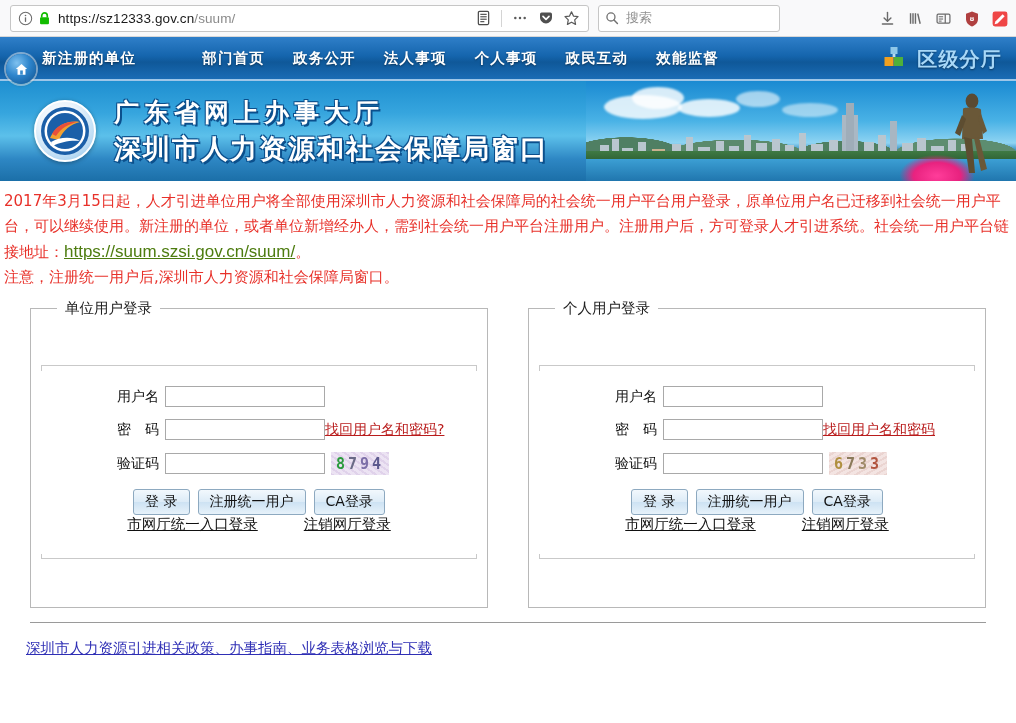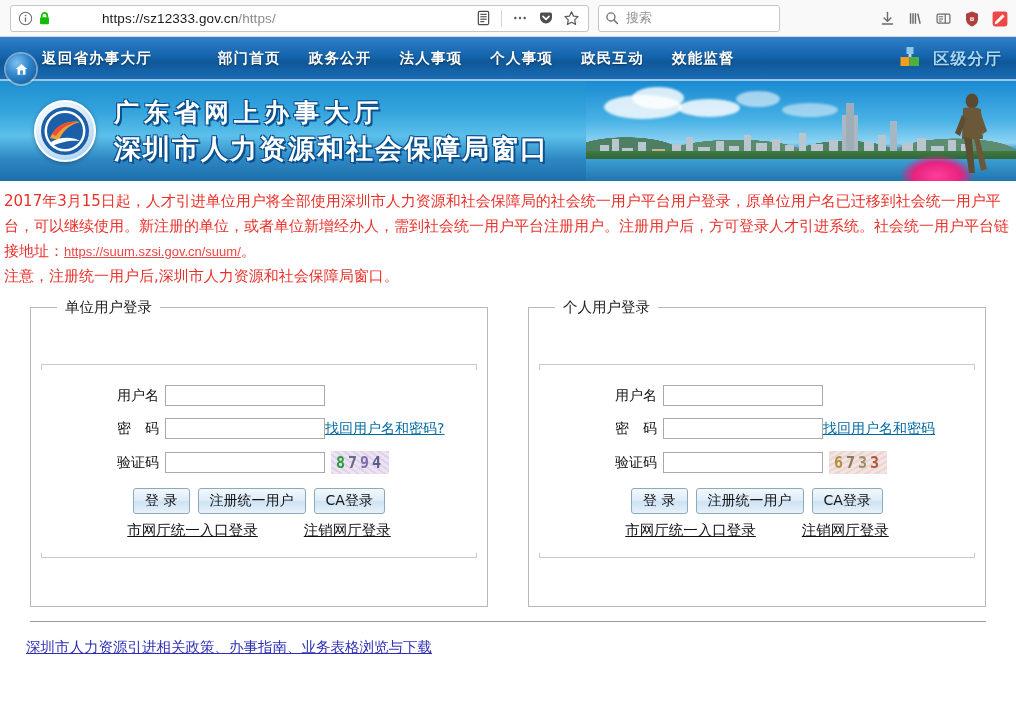--- a/index.html
+++ b/index.html
@@ -37,21 +37,21 @@
   .urlbar .ident-icon { margin-right: 5px; display: flex; align-items: center; }
   .urlbar .lock-icon { margin-right: 7px; display: flex; align-items: center; }
   .url-text {
     flex: 1;
     font-size: 13.5px;
     color: #8a8a8a;
     letter-spacing: 0.1px;
     white-space: nowrap;
     overflow: hidden;
   }
-  .url-text .host { color: #1a1a1a; margin-left: 44px; }
+  .url-text .host { color: #1a1a1a; }
   .urlbar-actions { display: flex; align-items: center; gap: 1px; }
   .urlbar-actions .sep {
     width: 1px; height: 17px; background: #d4d4d4; margin: 0 4px;
   }
   .chrome-btn {
     width: 25px; height: 25px;
     display: flex; align-items: center; justify-content: center;
     border-radius: 2px;
   }
   .searchbar {
@@ -109,21 +109,21 @@
     white-space: nowrap;
   }
   .nav-links a:first-child { padding-left: 0; margin-right: 38px; }
   .branch-area {
     position: absolute;
     right: 14px; top: 0; height: 44px;
     display: flex; align-items: center; gap: 10px;
   }
   .branch-area .branch-label {
     color: #a8d8f8;
-    font-size: 16px;
+    font-size: 20px;
     font-weight: bold;
     letter-spacing: 1.2px;
     text-decoration: none;
     text-shadow: 0 1px 2px rgba(0,0,0,.4);
     text-align: right;
   }
 
   
   #banner {
     position: relative;
@@ -204,24 +204,24 @@
   
   #notice {
     padding: 8px 4px 0 4px;
     color: #e8312a;
     font-size: 15px;
     line-height: 25px;
     font-family: "DejaVu Sans", sans-serif;
   }
   #notice p { margin: 0; }
   #notice a.suum {
-    color: #ef4444;
+    color: #4d7c0f;
     text-decoration: underline;
     font-family: "Liberation Sans", sans-serif;
-    font-size: 13px;
+    font-size: 17px;
   }
 
   
   #panels {
     display: flex;
     gap: 40px;
     padding: 18px 30px 0 30px;
   }
   .login-box {
     flex: 1 1 0;
@@ -283,21 +283,21 @@
     font-size: 13px;
     padding: 0 3px;
     outline: none;
     font-family: "Liberation Sans", sans-serif;
   }
   input.txt.narrow { width: 160px; }
   input.txt.wide   { width: 160px; }
   .forgot-link {
     margin-left: 0;
     font-size: 14px;
-    color: #0369a1;
+    color: #b91c1c;
     text-decoration: underline;
     white-space: nowrap;
     font-family: "DejaVu Sans", sans-serif;
   }
   .captcha {
     margin-left: 6px;
     width: 58px; height: 23px;
     display: flex; align-items: center; justify-content: center;
     letter-spacing: 3px;
     font-size: 15px;
@@ -336,21 +336,20 @@
     color: #111111;
     padding: 3px 11px;
     font-family: "DejaVu Sans", sans-serif;
     white-space: nowrap;
     border-radius: 3px;
   }
   .link-row {
     display: flex;
     justify-content: center;
     gap: 46px;
-    margin-top: 7px;
   }
   .link-row a {
     font-size: 14.5px;
     color: #111111;
     text-decoration: underline;
     font-family: "DejaVu Sans", sans-serif;
     white-space: nowrap;
   }
 
   
@@ -380,21 +379,21 @@
         <circle cx="8" cy="4.8" r="0.85" fill="#6b6b6b"></circle>
         <rect x="7.3" y="6.6" width="1.4" height="5" rx="0.6" fill="#6b6b6b"></rect>
       </svg>
     </span>
     <span class="lock-icon">
       <svg width="13" height="15" viewBox="0 0 14 16">
         <path d="M4 7V5a3 3 0 0 1 6 0v2" fill="none" stroke="#12bc00" stroke-width="1.8"></path>
         <rect x="2.2" y="6.6" width="9.6" height="7.6" rx="1.2" fill="#12bc00"></rect>
       </svg>
     </span>
-    <span class="url-text"><span class="host">https://sz12333.gov.cn</span><span>/https/</span></span>
+    <span class="url-text"><span class="host">https://sz12333.gov.cn</span><span>/suum/</span></span>
     <span class="urlbar-actions">
       <span class="chrome-btn">
         <svg width="15" height="16" viewBox="0 0 16 17">
           <rect x="2.5" y="1.5" width="11" height="14" rx="1.3" fill="none" stroke="#4a4a4a" stroke-width="1.3"></rect>
           <rect x="4.6" y="4" width="6.8" height="1.2" fill="#4a4a4a"></rect>
           <rect x="4.6" y="6.6" width="6.8" height="1.2" fill="#4a4a4a"></rect>
           <rect x="4.6" y="9.2" width="6.8" height="1.2" fill="#4a4a4a"></rect>
           <rect x="4.6" y="11.8" width="4.3" height="1.2" fill="#4a4a4a"></rect>
         </svg>
       </span>
@@ -472,21 +471,21 @@
 
 <div id="site-nav">
   <span class="home-btn">
     <svg width="17" height="17" viewBox="0 0 18 18">
       <path d="M9 3.2L15 8.4h-1.8v6.1H4.8V8.4H3z" fill="#ffffff"></path>
       <rect x="7.6" y="10" width="2.8" height="4.5" fill="#3a8ccc"></rect>
     </svg>
   </span>
 
   <div class="nav-links">
-    <a href="#">返回省办事大厅</a>
+    <a href="#">新注册的单位</a>
     <a href="#">部门首页</a>
     <a href="#">政务公开</a>
     <a href="#">法人事项</a>
     <a href="#">个人事项</a>
     <a href="#">政民互动</a>
     <a href="#">效能监督</a>
   </div>
 
   <div class="branch-area">
     <span>

